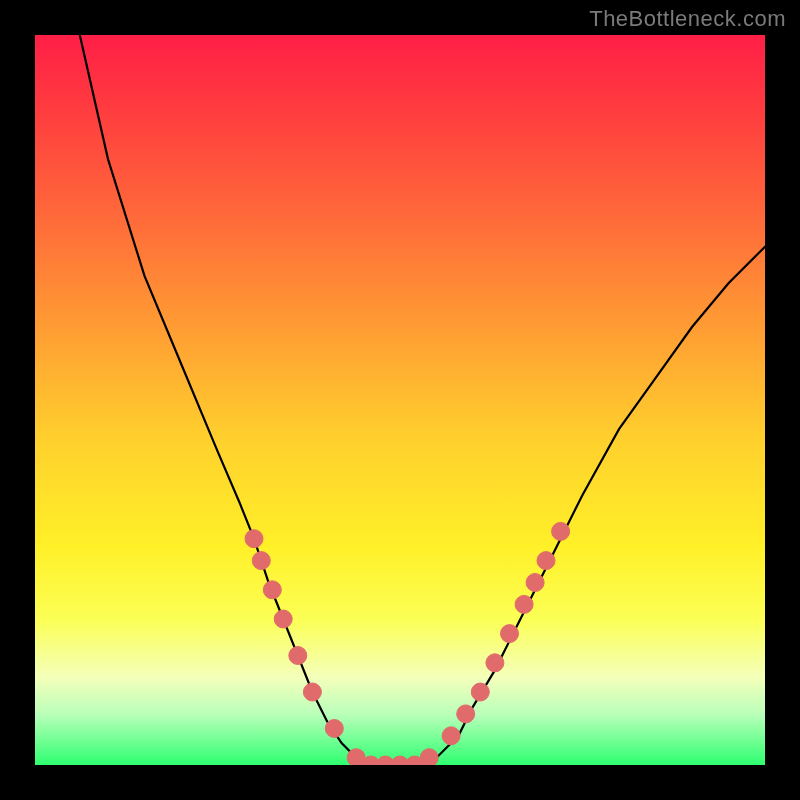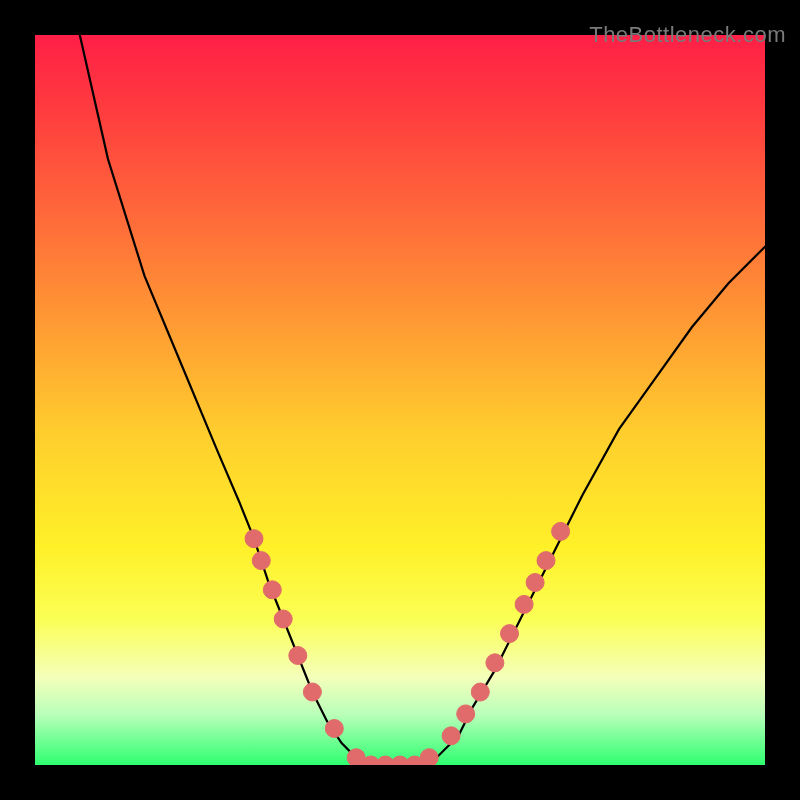--- a/index.html
+++ b/index.html
@@ -48,21 +48,20 @@
   }
   .watermark {
     position: absolute;
     top: 6px;
     right: 14px;
     color: #7a7a7a;
     font-size: 22px;
     font-weight: 400;
     letter-spacing: 0.5px;
     user-select: none;
-    margin-top: 16px;
   }
 </style>
 </head>
 <body>
 
 <div class="frame">
   <div class="plot-area">
     <svg class="plot-svg" viewBox="0 0 730 730" preserveAspectRatio="none">
       <path id="curve-path" fill="none" stroke-width="2.2" stroke-linecap="round" d="M0.0 -255.5 L36.5 -36.5 L73.0 124.1 L109.5 240.9 L146.0 328.5 L182.5 416.1 L204.4 467.2 L219.0 503.7 L233.6 547.5 L248.2 584.0 L262.8 620.5 L277.4 657.0 L292.0 686.2 L306.6 708.1 L321.2 722.7 L328.5 730.0 L343.1 730.0 L365.0 730.0 L386.9 730.0 L401.5 722.7 L423.4 700.8 L438.0 671.6 L459.9 635.1 L481.8 591.3 L511.0 532.9 L547.5 459.9 L584.0 394.2 L620.5 343.1 L657.0 292.0 L693.5 248.2 L730.0 211.7 " stroke="#000000"></path>
       <g id="marker-group">

